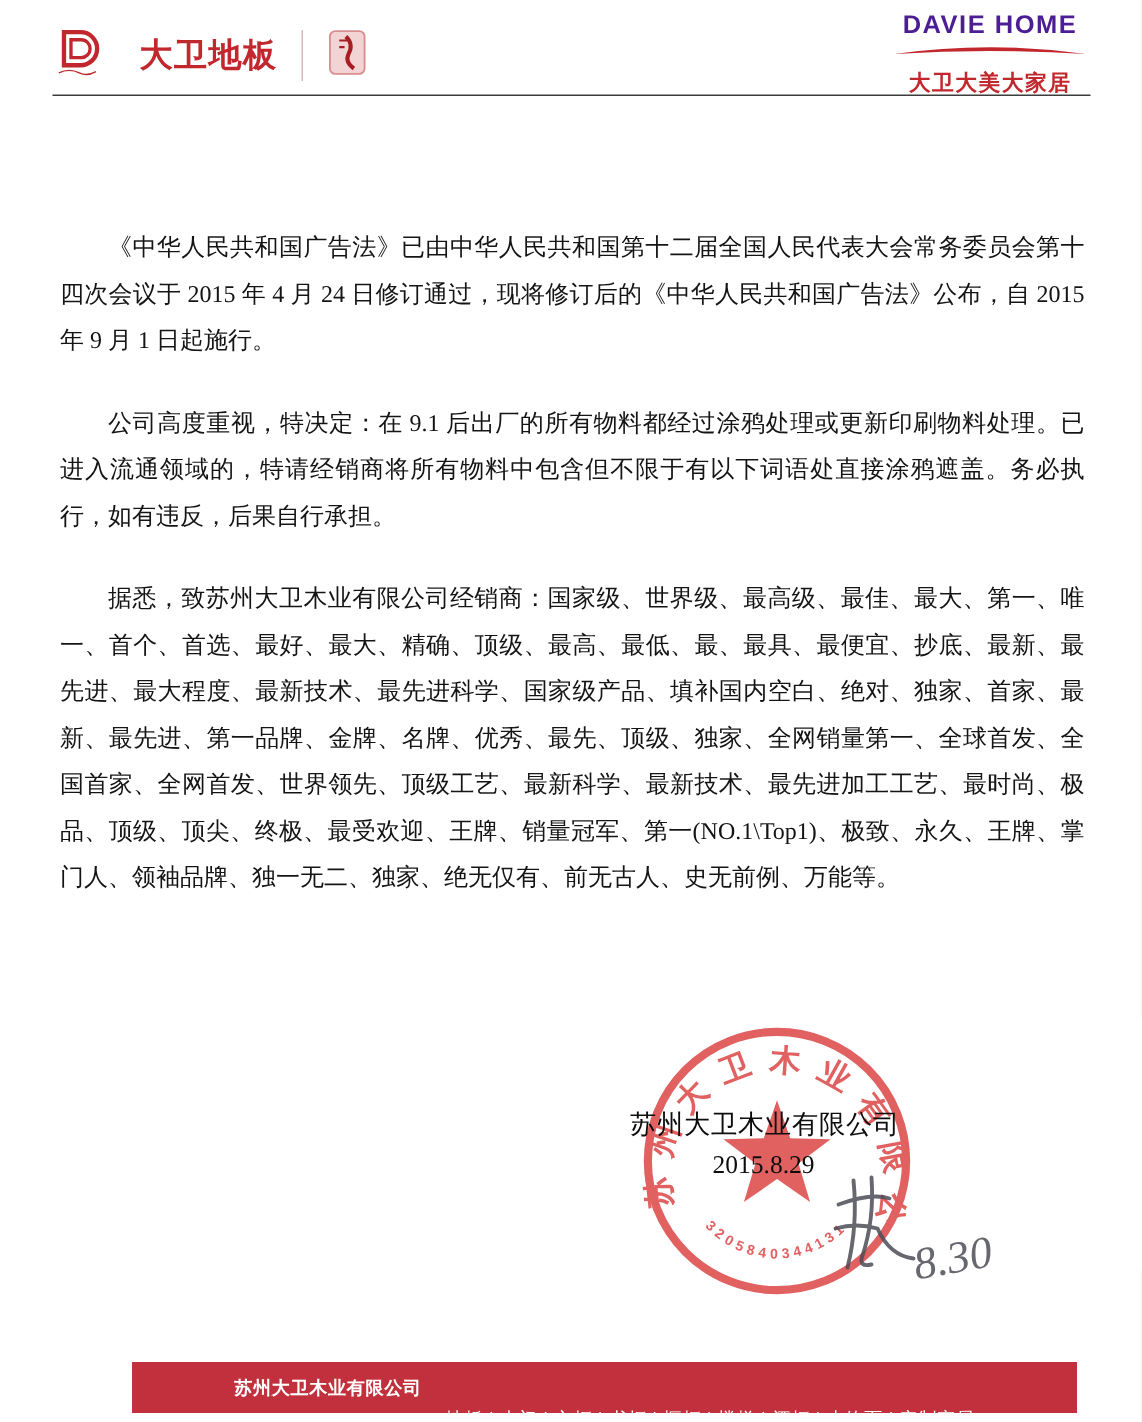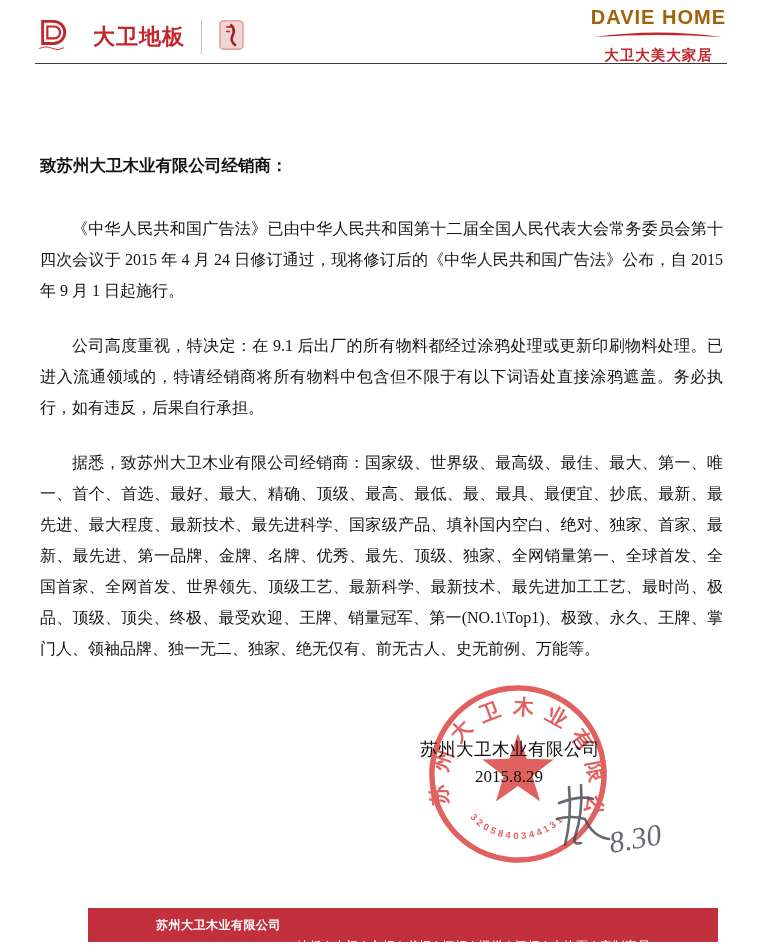--- a/index.html
+++ b/index.html
@@ -14,21 +14,21 @@
   .header { position:absolute; top:12px; left:35px; right:35px; height:50px;
             display:flex; align-items:center; justify-content:space-between; }
   .logo-group { display:flex; align-items:center; gap:10px; }
   .logo { display:flex; align-items:center; gap:24px; }
   .logo-text {
     font-family:"Liberation Sans","DejaVu Sans",sans-serif;
     font-weight:900; font-size:22px; color:#c1272d; letter-spacing:1px; white-space:nowrap;
   }
   .logo-divider { width:1px; height:34px; background:#d8b7b7; margin:0 6px; }
   .right-logo { text-align:center; font-family:"Liberation Sans","DejaVu Sans",sans-serif; }
-  .davie-home { font-weight:900; font-size:20px; color:#a16207; letter-spacing:1px; line-height:16px; }
+  .davie-home { font-weight:900; font-size:17px; color:#4c1d95; letter-spacing:1px; line-height:16px; }
   .davie-sub  { font-weight:700; font-size:14.5px; color:#c1272d; letter-spacing:1px; margin-top:3px; }
   .header-rule { position:absolute; top:63px; left:35px; width:692px; height:0;
                  border-top:1.6px solid #3c3c3c; }
 
   
   .doc-title {
     position:absolute; top:88px; left:0; width:100%; text-align:center;
     font-family:"Liberation Sans","DejaVu Sans",sans-serif;
     font-weight:900; font-size:30px; letter-spacing:3px; color:#000;
   }
@@ -88,21 +88,20 @@
       <svg width="132" height="7" viewBox="0 0 132 7">
         <path d="M2 5 Q 66 -4 130 5 Q 66 1 2 5 Z" fill="#c1272d"></path>
       </svg>
       <div class="davie-sub">大卫大美大家居</div>
     </div>
   </div>
   <div class="header-rule"></div>
 
 
   <div class="content">
-    <div class="salutation">致苏州大卫木业有限公司经销商：</div>
     <p class="para">《中华人民共和国广告法》已由中华人民共和国第十二届全国人民代表大会常务委员会第十四次会议于 2015 年 4 月 24 日修订通过，现将修订后的《中华人民共和国广告法》公布，自 2015 年 9 月 1 日起施行。</p>
     <p class="para">公司高度重视，特决定：在 9.1 后出厂的所有物料都经过涂鸦处理或更新印刷物料处理。已进入流通领域的，特请经销商将所有物料中包含但不限于有以下词语处直接涂鸦遮盖。务必执行，如有违反，后果自行承担。</p>
     <p class="para">据悉，致苏州大卫木业有限公司经销商：国家级、世界级、最高级、最佳、最大、第一、唯一、首个、首选、最好、最大、精确、顶级、最高、最低、最、最具、最便宜、抄底、最新、最先进、最大程度、最新技术、最先进科学、国家级产品、填补国内空白、绝对、独家、首家、最新、最先进、第一品牌、金牌、名牌、优秀、最先、顶级、独家、全网销量第一、全球首发、全国首家、全网首发、世界领先、顶级工艺、最新科学、最新技术、最先进加工工艺、最时尚、极品、顶级、顶尖、终极、最受欢迎、王牌、销量冠军、第一(NO.1\Top1)、极致、永久、王牌、掌门人、领袖品牌、独一无二、独家、绝无仅有、前无古人、史无前例、万能等。</p>
   </div>
 
   <svg class="stamp" viewBox="0 0 190 190">
     <circle cx="95" cy="95" r="87" fill="none" stroke="#dd4b4b" stroke-width="5.5"></circle>
     <path id="sealTopArc" d="M 26 131 A 73 73 0 1 1 164 131" fill="none"></path>
     <path id="sealBottomArc" d="M 44 136 A 65 65 0 0 0 146 136" fill="none"></path>
     <text font-size="21" font-weight="bold" fill="#dd4b4b" font-family="Liberation Sans, DejaVu Sans, sans-serif">

